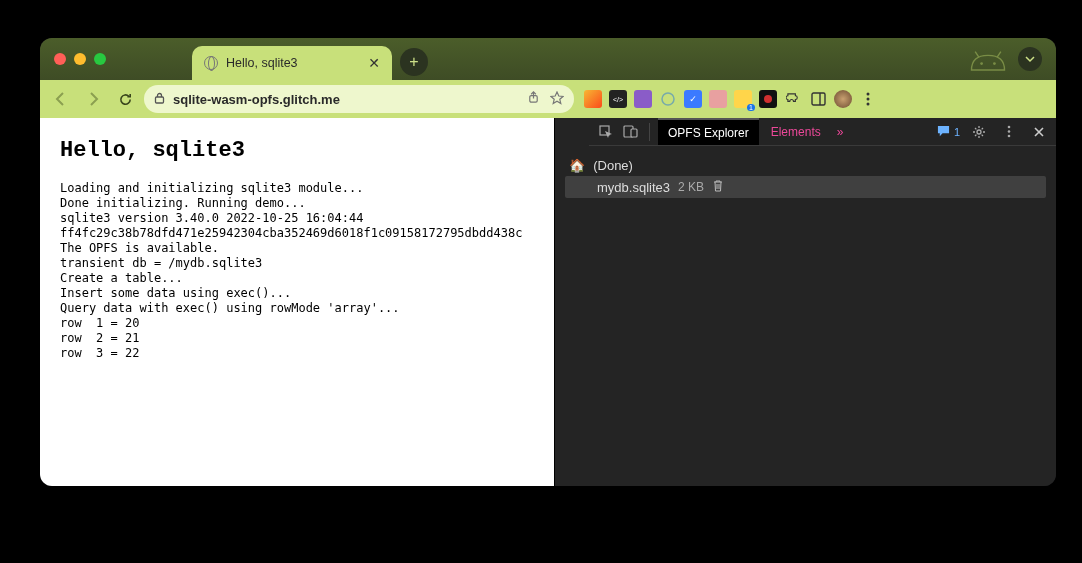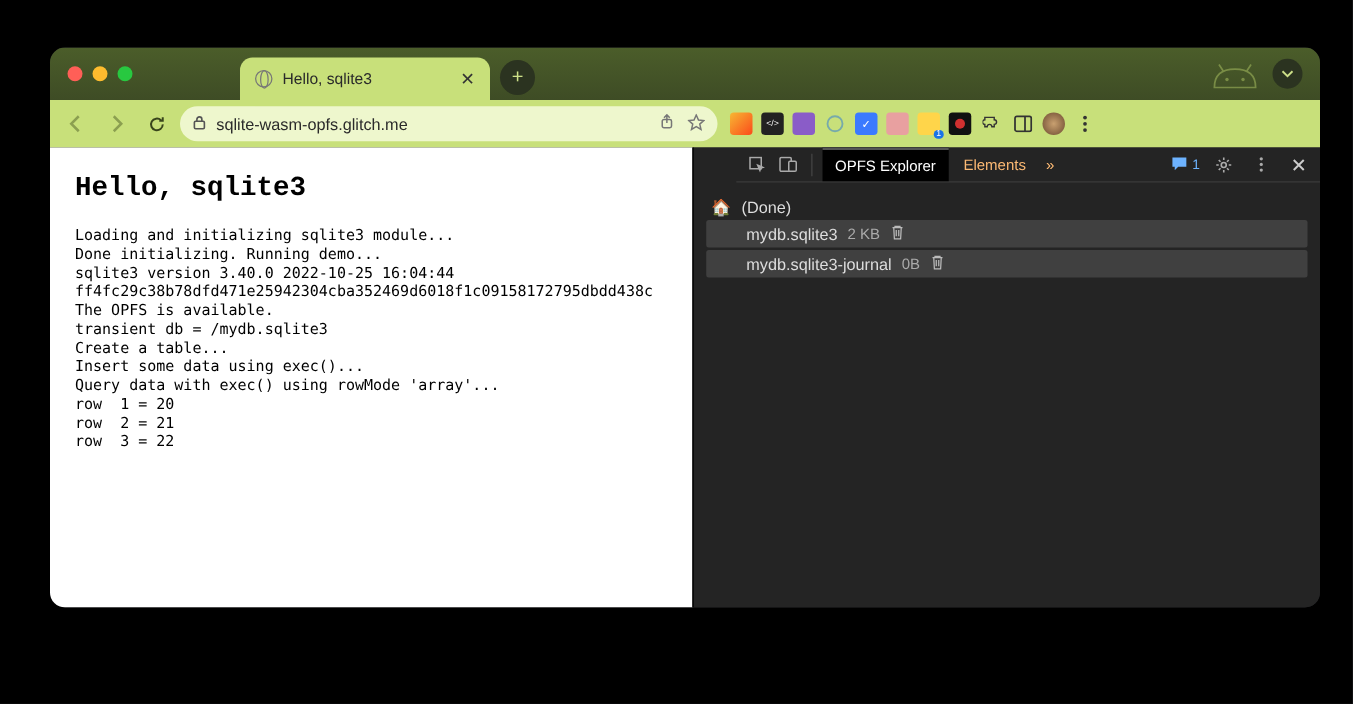--- a/index.html
+++ b/index.html
@@ -81,21 +81,21 @@
       width:26px;height:26px;display:flex;align-items:center;justify-content:center;
       color:#5a6b2e; opacity:0.55;
     }
     .navbtn.active{opacity:0.9;color:#2a3512}
     .omnibox{
       flex:1 1 auto; max-width:430px;
       height:28px; border-radius:14px;
       background:#eef7cd;
       display:flex;align-items:center;
       padding:0 10px; gap:8px;
-      color:#2a2a2a; font-size:13px;
+      color:#2a2a2a; font-size:13px;font-weight:bold;
     }
     .omnibox .lock{font-size:11px;}
     .omnibox-right{margin-left:auto;display:flex;gap:10px;color:#666;}
     .toolbar-ext{
       display:flex;gap:7px;align-items:center;margin-left:4px;
     }
     .ext-icon{
       width:18px;height:18px;border-radius:3px;
       display:flex;align-items:center;justify-content:center;
       font-size:10px;color:#fff;position:relative;
@@ -124,21 +124,21 @@
       height:28px;
       border-bottom:1px solid #3a3a3a;
       padding:0 6px; gap:2px;
       font-size:12px;
       margin-left:34px;
     }
     .dt-tabs .icon-btn{
       width:22px;height:22px;display:flex;align-items:center;justify-content:center;color:#aaa;
     }
     .dt-tabs .sep{width:1px;height:18px;background:#444;margin:0 6px;}
-    .dt-tab{padding:0 10px;height:100%;display:flex;align-items:center;color:#fdba74;}
+    .dt-tab{padding:0 10px;height:100%;display:flex;align-items:center;color:#ec4899;}
     .dt-tab.active{background:#000;color:#fff;border-top:2px solid #555;}
     .dt-tabs .right{margin-left:auto;display:flex;align-items:center;gap:8px;}
     .msg-badge{
       display:flex;align-items:center;gap:4px;
       color:#6db3ff;font-size:11px;
     }
     .msg-badge .bubble{width:13px;height:13px;}
     .tree{
       padding:8px 10px; font-size:13px;
     }
@@ -338,26 +338,17 @@
         </div>
         <div class="tree-row file">
           <span>mydb.sqlite3</span>
           <span class="fsize">2 KB</span>
           <span class="trash">
             <svg width="12" height="13" viewBox="0 0 12 13">
                 <path d="M2 3h8M4 3V2h4v1M3 3l.5 9h5L9 3M5 5v5M7 5v5" fill="none" stroke="#bbb" stroke-width="1"></path>
               </svg>
           </span>
         </div>
-        <div class="tree-row file">
-          <span>mydb.sqlite3-journal</span>
-          <span class="fsize">0B</span>
-          <span class="trash">
-            <svg width="12" height="13" viewBox="0 0 12 13">
-                <path d="M2 3h8M4 3V2h4v1M3 3l.5 9h5L9 3M5 5v5M7 5v5" fill="none" stroke="#bbb" stroke-width="1"></path>
-              </svg>
-          </span>
-        </div>
       </div>
     </div>
   </div>
 
 </div>
 
 </body></html>

